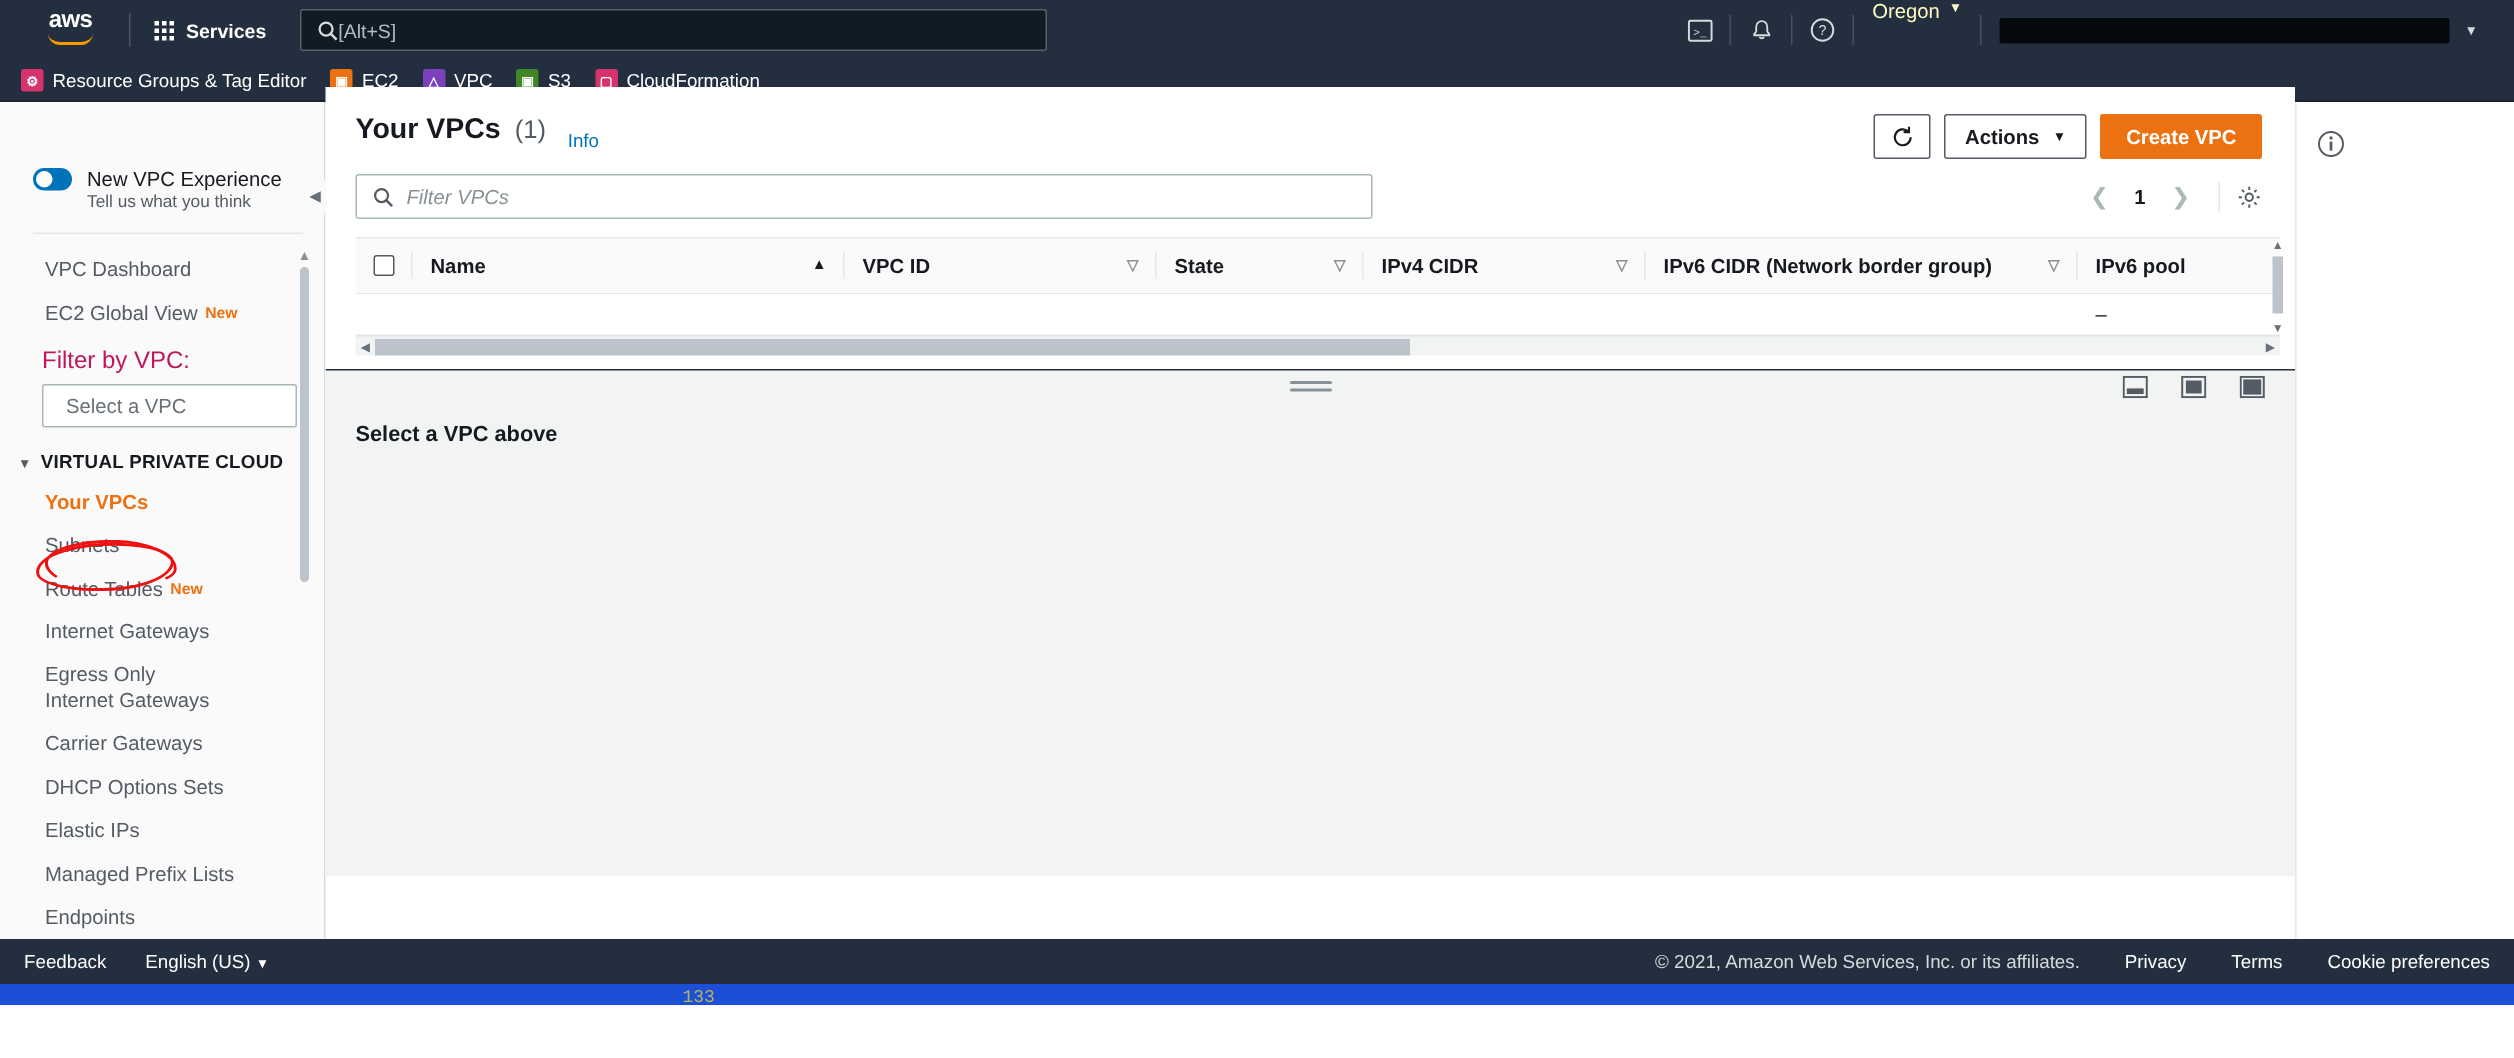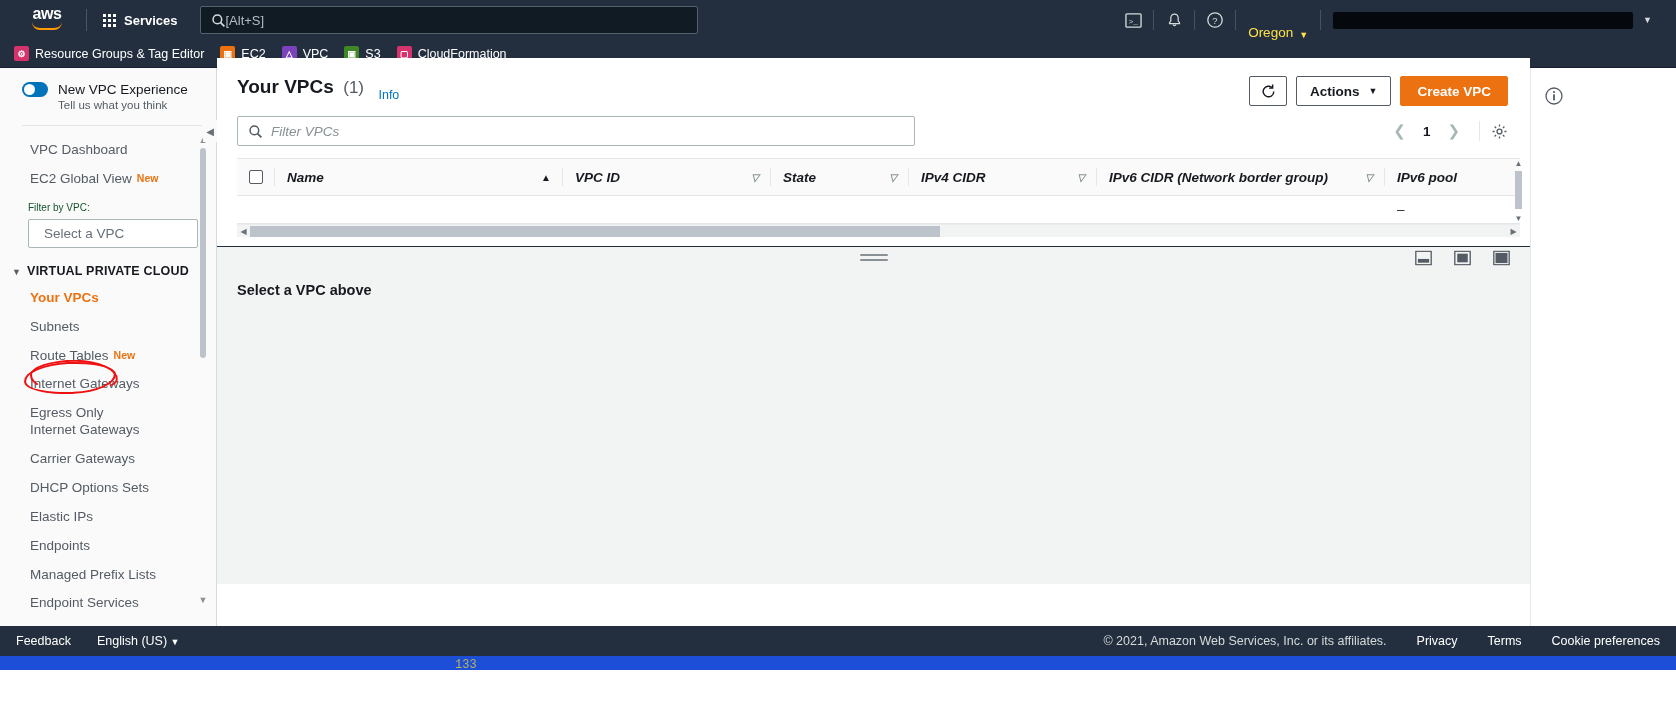--- a/index.html
+++ b/index.html
@@ -43,22 +43,22 @@
   }
   .searchwrap input::placeholder { color: #95a0ad; font-style: italic; opacity: 1; }
   .alt-s { font-size: 13px; color: #b5bcc4; font-style: normal; }
   .nav-right { margin-left: auto; display: flex; align-items: center; height: 40px; }
   .nav-icon {
     width: 40px; height: 40px; display: flex; align-items: center;
     justify-content: center; color: #d5dbdb; cursor: pointer;
   }
   .nav-sep { width: 1px; height: 20px; background: #46525f; }
   .region-btn {
-    color: #fde047; font-size: 13.5px; padding: 0 12px; cursor: pointer;
-    display: flex; align-items: flex-end; gap: 6px; height: 40px;
+    color: #fef9c3; font-size: 13.5px; padding: 0 12px; cursor: pointer;
+    display: flex; align-items: flex-start; gap: 6px; height: 40px;
   }
   .caret { font-size: 9px; }
   .acct-btn {
     height: 40px; display: flex; align-items: center; gap: 10px;
     padding: 0 14px 0 12px; cursor: pointer; color: #d5dbdb; font-size: 13.5px;
   }
   .redacted {
     width: 300px; height: 17px; background: #05080c; border-radius: 2px;
     display: block;
   }
@@ -78,21 +78,21 @@
     display: flex; align-items: center; justify-content: center;
     font-size: 9px; color: #fff; font-weight: 700;
   }
 
   
   .sidebar {
     position: absolute; top: 68px; left: 0; width: 217px; height: 558px;
     background: #fafafa; border-right: 1px solid #d5dbdb; overflow: hidden;
   }
   .newexp { padding: 14px 14px 10px 22px; }
-  .newexp-row { display: flex; align-items: center; gap: 10px; }
+  .newexp-row { display: flex; align-items: center; gap: 10px; margin-top: 30px; }
   .toggle {
     width: 26px; height: 15px; background: #0073bb; border-radius: 9px;
     position: relative; flex: none; cursor: pointer;
   }
   .toggle::after {
     content: ""; position: absolute; top: 2px; left: 2px;
     width: 11px; height: 11px; background: #fff; border-radius: 50%;
   }
   .newexp-title { font-size: 13.5px; color: #16191f; }
   .newexp-sub {
@@ -102,21 +102,21 @@
   .side-scroll { position: relative; padding: 10px 0 0 0; height: 490px; }
   .side-item {
     font-size: 13.5px; color: #545b64; padding: 6px 14px 6px 30px;
     cursor: pointer; line-height: 1.25;
   }
   .side-item.active { color: #ec7211; font-weight: 700; }
   .badge-new {
     color: #ec7211; font-size: 10.5px; font-weight: 700; margin-left: 5px;
     vertical-align: 1px;
   }
-  .filter-label { font-size: 10px; color: #14532d; padding: 8px 14px 4px 28px; }
+  .filter-label { font-size: 16px; color: #be185d; padding: 8px 14px 4px 28px; }
   .filter-box {
     margin: 2px 18px 6px 28px; height: 29px; background: #fff;
     border: 1px solid #aab7b8; border-radius: 2px;
     display: flex; align-items: center; padding: 0 8px; gap: 7px;
   }
   .filter-box input {
     border: 0; outline: 0; flex: 1; font-size: 13.5px; color: #16191f;
     font-family: "Liberation Sans", sans-serif; background: transparent;
   }
   .filter-box input::placeholder { color: #687078; opacity: 1; }
@@ -190,21 +190,21 @@
   .pg-num { font-size: 13.5px; font-weight: 700; color: #16191f; padding: 0 5px; cursor: pointer; }
   .pg-sep { width: 1px; height: 20px; background: #e4e6e8; margin: 0 7px; }
   .gear { color: #545b64; cursor: pointer; display: flex; align-items: center; }
 
   
   .table-wrap { margin: 12px 10px 0 20px; position: relative; }
   table { width: 1283px; border-collapse: collapse; table-layout: fixed; }
   thead th {
     background: #fafafa; border-top: 1px solid #e4e6e8; border-bottom: 1px solid #e4e6e8;
     height: 37px; font-size: 13.5px; font-weight: 700; color: #16191f;
-    text-align: left; padding: 0 12px; position: relative; white-space: nowrap; font-style: italic;
+    text-align: left; padding: 0 12px; position: relative; white-space: nowrap;
   }
   thead th .sorter {
     position: absolute; right: 12px; top: 50%; transform: translateY(-50%);
     font-size: 10px; color: #879196;
   }
   thead th .sorter.active { color: #16191f; }
   thead th .colsep {
     position: absolute; right: 0; top: 9px; bottom: 9px; width: 1px; background: #e4e6e8;
   }
   th.cb-col { width: 38px; padding-left: 12px; }
@@ -407,22 +407,22 @@
     <div class="side-item active">Your VPCs</div>
     <div class="side-item">Subnets</div>
     <div class="side-item">
       <span>Route Tables</span><span class="badge-new">New</span>
     </div>
     <div class="side-item">Internet Gateways</div>
     <div class="side-item" style="max-width:160px">Egress Only Internet Gateways</div>
     <div class="side-item">Carrier Gateways</div>
     <div class="side-item">DHCP Options Sets</div>
     <div class="side-item">Elastic IPs</div>
+    <div class="side-item">Managed Prefix Lists</div>
     <div class="side-item">Endpoints</div>
-    <div class="side-item">Managed Prefix Lists</div>
     <div class="side-item">Endpoint Services</div>
 
     <div class="side-scrollbar-track">
       <div class="side-sb-up">▲</div>
       <div class="side-sb-thumb"></div>
       <div class="side-sb-down">▼</div>
     </div>
   </div>
   <div class="annot-circle"></div>
 </div>

